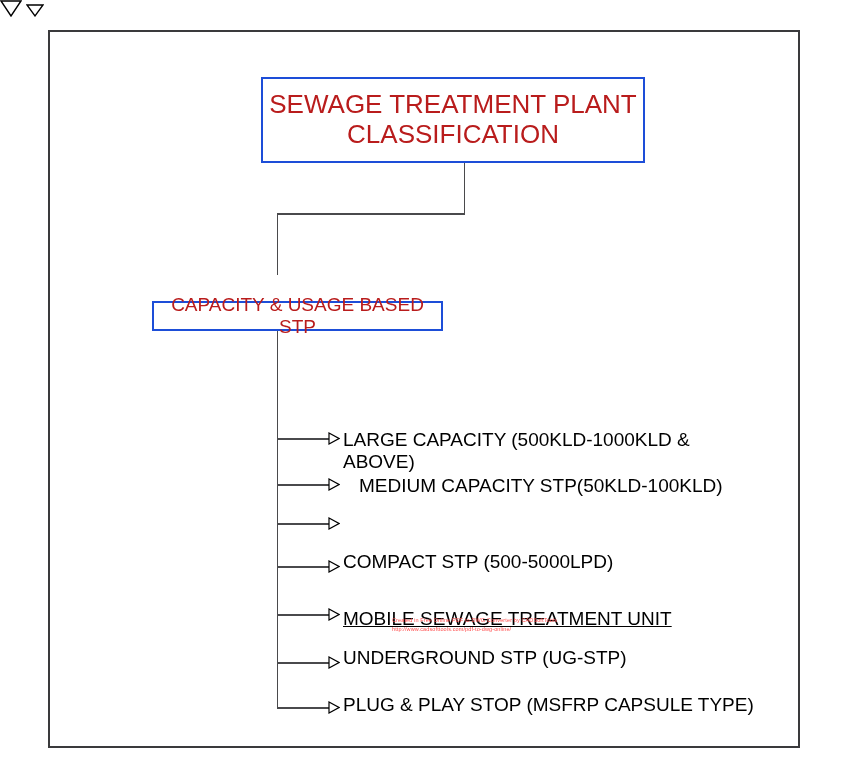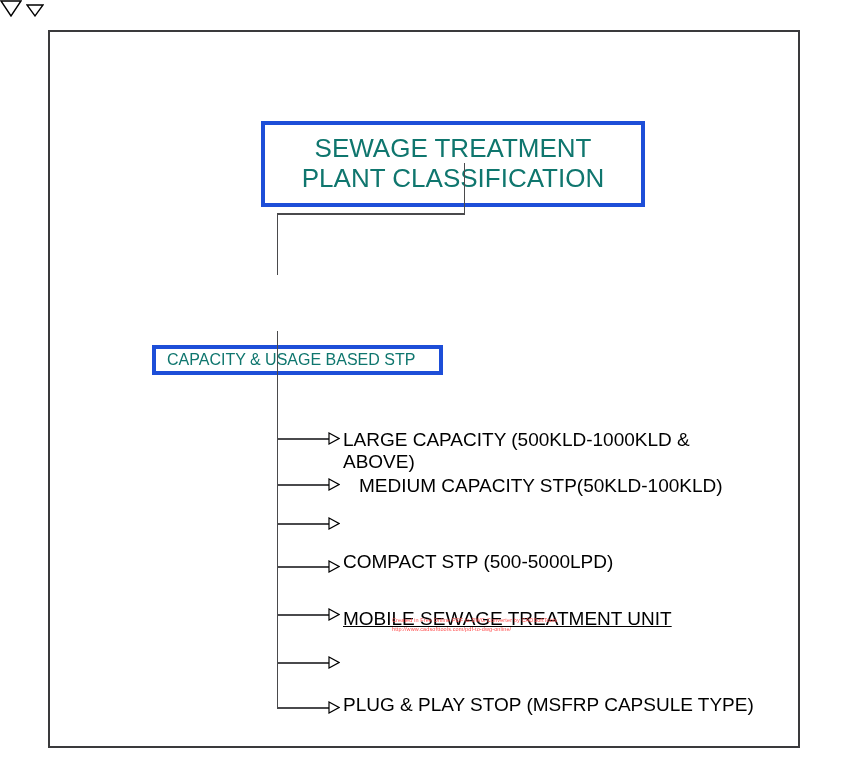--- a/index.html
+++ b/index.html
@@ -25,45 +25,44 @@
     width: 752px;
     height: 718px;
     border: 2px solid #3a3a3c;
     box-sizing: border-box;
   }
 
   
   .node-box {
     position: absolute;
     box-sizing: border-box;
-    border: 4px solid #1d4ed8;
+    border: 2px solid #1d4ed8;
     background: #ffffff;
     display: flex;
     align-items: center;
     justify-content: center;
     text-align: center;
-    color: #0f766e;
+    color: #b91c1c;
     line-height: 1.14;
-    margin-top: 44px;
   }
   #root-box {
     left: 261px;
     top: 77px;
     width: 384px;
     height: 86px;
     font-size: 26px;
     padding: 0 6px;
   }
   #category-box {
     left: 152px;
     top: 301px;
     width: 291px;
     height: 30px;
-    font-size: 16px;
-    padding: 0 11px;
+    font-size: 19px;
+    padding: 0 17px;
     justify-content: flex-start;
   }
 
   
   .conn {
     position: absolute;
     background: #4a4a4c;
   }
   .conn.v { width: 1.6px; }
   .conn.h { height: 1.6px; }
@@ -187,20 +186,21 @@
   <svg class="tri-right" style="left:328px; top:608px;" viewBox="0 0 12 13" xmlns="http://www.w3.org/2000/svg">
     <polygon points="1,1 11,6.5 1,12" fill="#ffffff" stroke="#000000" stroke-width="1.2"></polygon>
   </svg>
   <div class="leaf-label" style="top:608px;text-decoration:underline;">MOBILE SEWAGE TREATMENT UNIT</div>
 
   
   <div class="leaf-branch" style="left:277px; top:662px; width:52px;"></div>
   <svg class="tri-right" style="left:328px; top:656px;" viewBox="0 0 12 13" xmlns="http://www.w3.org/2000/svg">
     <polygon points="1,1 11,6.5 1,12" fill="#ffffff" stroke="#000000" stroke-width="1.2"></polygon>
   </svg>
+  <div class="leaf-label" style="top:647px;">UNDERGROUND STP (UG-STP)</div>
 
   
   <div class="leaf-branch" style="left:277px; top:707px; width:52px;"></div>
   <svg class="tri-right" style="left:328px; top:701px;" viewBox="0 0 12 13" xmlns="http://www.w3.org/2000/svg">
     <polygon points="1,1 11,6.5 1,12" fill="#ffffff" stroke="#000000" stroke-width="1.2"></polygon>
   </svg>
   <div class="leaf-label" style="top:694px;">PLUG &amp; PLAY STOP (MSFRP CAPSULE TYPE)</div>
 
   
   <div id="watermark">Created in Free Online PDF to DWG Converter by CADSoftTools

